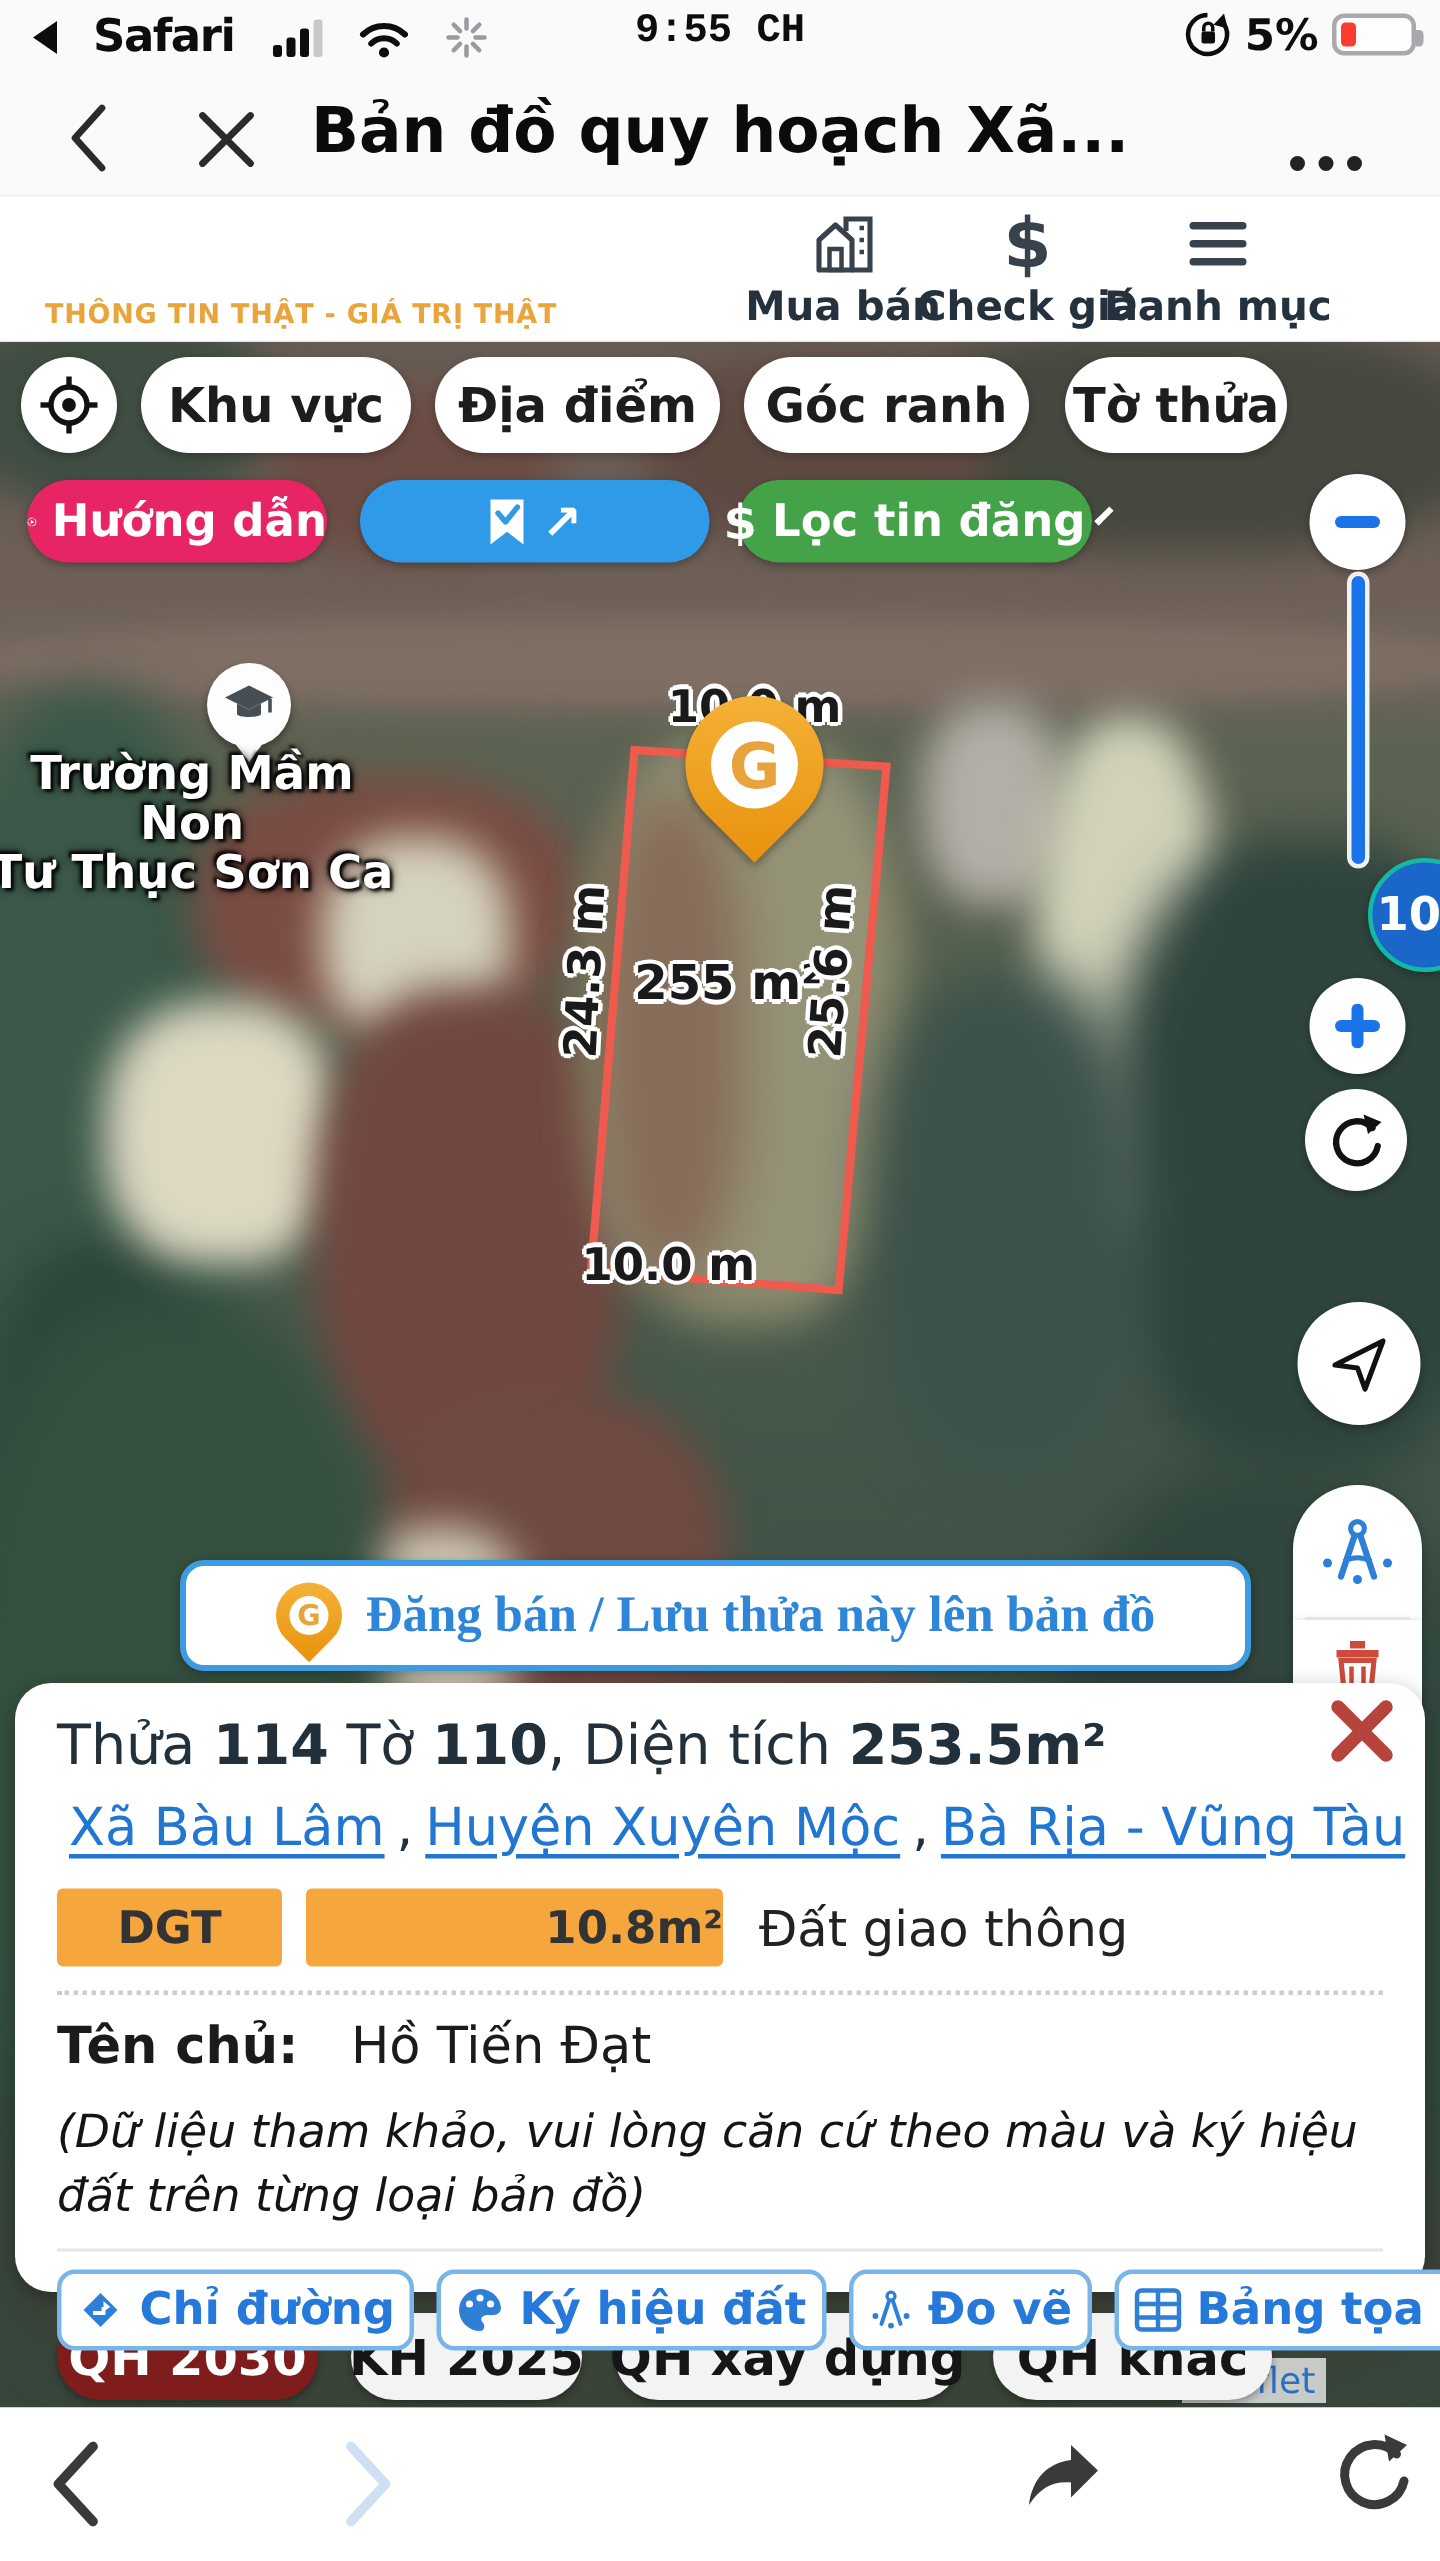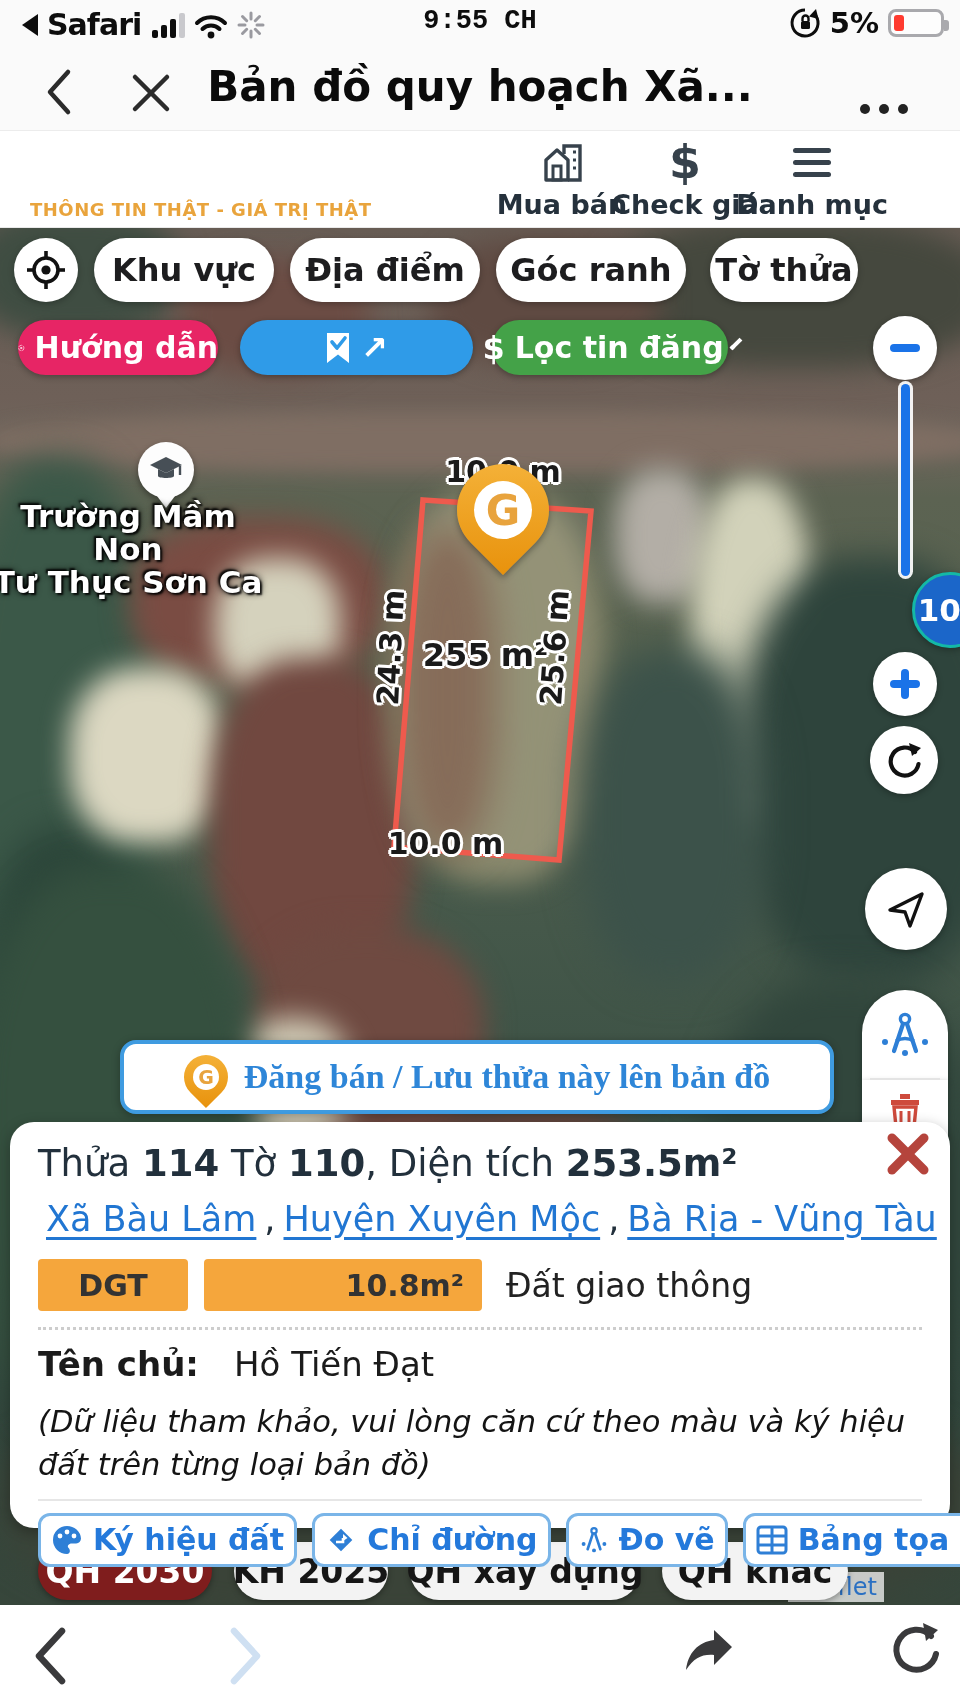--- a/index.html
+++ b/index.html
@@ -1,21 +1,21 @@
 <!DOCTYPE html>
 <html><head>
 <meta charset="utf-8">
 <style>
   html,body{margin:0;padding:0;background:#222;}
   *{box-sizing:border-box;font-family:"DejaVu Sans","Liberation Sans",sans-serif;}
   .screen{position:relative;width:960px;height:1707px;margin:0 auto;background:#fff;overflow:hidden;}
 
   
   .status-bar{position:absolute;left:0;top:0;width:960px;height:44px;background:#fafafa;z-index:20;}
-  .sb-left{position:absolute;left:22px;top:7px;display:flex;align-items:center;gap:9px;}
+  .sb-left{position:absolute;left:22px;top:7px;display:flex;align-items:center;gap:24px;}
   .back-tri{width:0;height:0;border-top:11px solid transparent;border-bottom:11px solid transparent;border-right:16px solid #0d0d0d;}
   .sb-app{font-size:30px;font-weight:800;color:#0d0d0d;letter-spacing:-1px;}
   .sig{display:flex;align-items:flex-end;gap:3px;height:26px;margin-left:2px;}
   .sig i{display:block;width:6px;border-radius:2px;background:#0d0d0d;}
   .sig i:nth-child(1){height:8px;}.sig i:nth-child(2){height:13px;}.sig i:nth-child(3){height:19px;}
   .sig i:nth-child(4){height:25px;background:#c9c9cd;}
   .sb-time{position:absolute;left:0;right:0;top:6px;text-align:center;font-size:27px;font-weight:700;color:#0d0d0d;font-family:Liberation Mono, monospace;}
   .sb-right{position:absolute;right:16px;top:6px;display:flex;align-items:center;gap:9px;}
   .pct{font-size:29px;font-weight:800;color:#0d0d0d;}
   .batt{position:relative;width:56px;height:28px;border:3px solid #a9a9ad;border-radius:8px;background:#fdfdfd;}
@@ -85,21 +85,21 @@
   .panel{position:absolute;left:10px;top:1122px;width:940px;height:406px;background:#fff;border-radius:24px;z-index:10;
     box-shadow:0 4px 14px rgba(0,0,0,.3);padding:20px 28px 0 28px;}
   .close-x{position:absolute;right:16px;top:6px;width:52px;height:52px;display:flex;align-items:center;justify-content:center;}
   .p-title{font-size:37px;color:#22303c;white-space:nowrap;}
   .p-title b{font-weight:800;}
   .p-links{margin-top:14px;display:flex;align-items:center;gap:8px;font-size:35px;color:#22303c;white-space:nowrap;}
   .p-links a{color:#2176d2;text-decoration:underline;text-underline-offset:6px;}
   .badge-row{margin-top:20px;display:flex;align-items:center;gap:16px;}
   .badge{height:52px;background:#f5a63c;border-radius:4px;display:flex;align-items:center;font-size:30px;font-weight:800;color:#333;}
   .badge.code{width:150px;justify-content:center;}
-  .badge.area{width:278px;justify-content:flex-end;padding-right:18px;}
+  .badge.area{width:278px;justify-content:flex-end;}
   .land-name{font-size:33px;color:#222;margin-left:8px;white-space:nowrap;}
   .dashed{margin-top:16px;border-top:3px dotted #cdcdcd;}
   .owner-row{margin-top:14px;display:flex;font-size:34px;color:#1b1b1b;}
   .owner-row .ol{font-weight:800;width:196px;}
   .p-note{margin-top:16px;font-size:30.5px;font-style:italic;color:#141414;line-height:1.42;width:880px;}
   .solid{margin-top:12px;border-top:2px solid #e6e6e6;}
   .actions{margin-top:12px;display:flex;gap:15px;}
   .act-btn{flex:1 1 auto;height:54px;border:3px solid #7ab5e8;border-radius:12px;background:#fff;display:flex;align-items:center;justify-content:center;gap:10px;
     font-size:30px;font-weight:700;color:#2479db;white-space:nowrap;padding:0 10px;}
 
@@ -380,34 +380,34 @@
     <div class="dashed"></div>
     <div class="owner-row">
       <span class="ol">Tên chủ:</span>
       <span>Hồ Tiến Đạt</span>
     </div>
     <div class="p-note">(Dữ liệu tham khảo, vui lòng căn cứ theo màu và ký hiệu đất trên từng loại bản đồ)</div>
     <div class="solid"></div>
     <div class="actions">
       <div class="act-btn">
         <svg width="32" height="32" viewBox="0 0 32 32">
+          <rect x="8" y="8" width="16" height="16" fill="#2e7fd6" transform="rotate(45 16 16)"></rect>
+          <path d="M11 18 h7 v-4" stroke="#fff" stroke-width="2.6" fill="none"></path>
+          <polygon points="18,10 22.5,14 18,17" fill="#fff"></polygon>
+        </svg>
+        <span>Chỉ đường</span>
+      </div>
+      <div class="act-btn">
+        <svg width="32" height="32" viewBox="0 0 32 32">
           <path d="M16 2 a14 14 0 1 0 0 28 c3.4 0 3.6-4.2 1.6-6 c-2-2 .2-4.6 3.2-4.6 h4.4 a4.8 4.8 0 0 0 4.8-4.8 A14 13.6 0 0 0 16 2 z" fill="#2e7fd6"></path>
           <circle cx="9" cy="12" r="2.4" fill="#fff"></circle>
             <circle cx="16" cy="8" r="2.4" fill="#fff"></circle>
             <circle cx="23" cy="12" r="2.4" fill="#fff"></circle>
         </svg>
         <span>Ký hiệu đất</span>
-      </div>
-      <div class="act-btn">
-        <svg width="32" height="32" viewBox="0 0 32 32">
-          <rect x="8" y="8" width="16" height="16" fill="#2e7fd6" transform="rotate(45 16 16)"></rect>
-          <path d="M11 18 h7 v-4" stroke="#fff" stroke-width="2.6" fill="none"></path>
-          <polygon points="18,10 22.5,14 18,17" fill="#fff"></polygon>
-        </svg>
-        <span>Chỉ đường</span>
       </div>
       <div class="act-btn">
         <svg width="30" height="30" viewBox="0 0 52 52">
           <circle cx="26" cy="10" r="4.6" stroke="#2e7fd6" stroke-width="3.8" fill="none"></circle>
           <line x1="24" y1="15" x2="15" y2="42" stroke="#2e7fd6" stroke-width="4.6" stroke-linecap="round"></line>
           <line x1="28" y1="15" x2="37" y2="42" stroke="#2e7fd6" stroke-width="4.6" stroke-linecap="round"></line>
           <circle cx="8" cy="33" r="3.4" fill="#2e7fd6"></circle>
             <circle cx="44" cy="33" r="3.4" fill="#2e7fd6"></circle>
           <circle cx="26" cy="44" r="3.4" fill="#2e7fd6"></circle>
         </svg>

